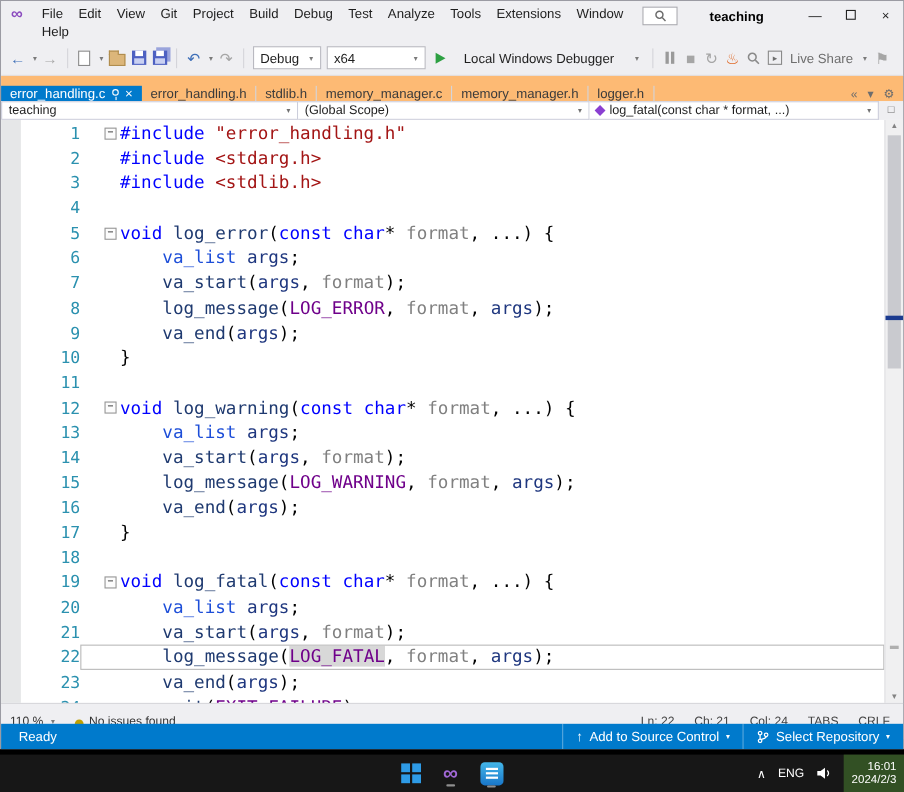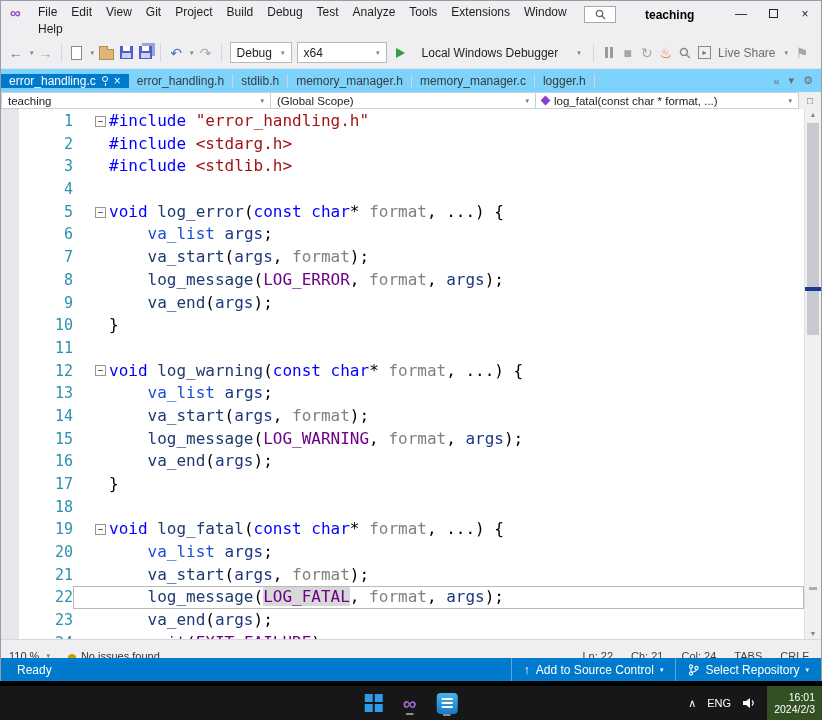--- a/index.html
+++ b/index.html
@@ -36,21 +36,21 @@
 .ic-floppy{width:13px;height:13px;background:#4E61C2;position:relative}
 .ic-floppy::before{content:"";position:absolute;left:3px;top:0;width:7px;height:5px;background:#fff}
 .ic-floppy::after{content:"";position:absolute;left:2px;bottom:1px;width:9px;height:5px;background:#CAD1F2}
 .saveall{box-shadow:3px -3px 0 0 #9AA4DC}
 .ic-pause{display:flex;gap:2px}
 .ic-pause i{width:3px;height:11px;background:#9A9A9A}
 .tb-right{margin-left:auto;display:flex;align-items:center;gap:7px;padding-right:4px;color:#6E6E6E}
 .share-box{width:13px;height:13px;border:1px solid #8A8A8A;display:flex;align-items:center;justify-content:center;font-size:8px;color:#6E6E6E}
 
 
-.tabbar{position:absolute;top:68px;left:0;right:0;height:23px;display:flex;align-items:center;background:#7dd3fc}
+.tabbar{position:absolute;top:68px;left:0;right:0;height:23px;display:flex;align-items:flex-end;background:#fdba74}
 .tab{display:flex;align-items:center;padding:0 8px;font-size:12px;color:#3B3B3B;border-right:1px solid #D4D4DA;gap:6px}
 .tab.active{background:#007ACC;color:#fff;border-right:none}
 .tab-close{font-size:12px;line-height:1}
 .pin-icon{width:6px;height:6px;border:1px solid #fff;border-radius:50%;position:relative;margin-top:-3px}
 .pin-icon::after{content:"";position:absolute;left:2px;top:6px;width:1px;height:3px;background:#fff}
 .tab-extras{margin-left:auto;display:flex;align-items:center;gap:9px;padding-right:8px;color:#6D6D6D;font-size:11px}
 
 
 .navbar{position:absolute;top:91px;left:0;right:0;height:17px;background:#EFEFF2;display:flex}
 .nav-sec{display:flex;align-items:center;background:#fff;border:1px solid #CCCEDB;border-left:none;font-size:11.5px;color:#1E1E1E;padding:0 6px;gap:5px}
@@ -225,24 +225,24 @@
           <span class="pin-icon"></span>
           <span class="tab-close">×</span>
         </div>
         <div class="tab">
           <span>error_handling.h</span>
         </div>
         <div class="tab">
           <span>stdlib.h</span>
         </div>
         <div class="tab">
+          <span>memory_manager.c</span>
+        </div>
+        <div class="tab">
           <span>memory_manager.h</span>
-        </div>
-        <div class="tab">
-          <span>memory_manager.c</span>
         </div>
         <div class="tab">
           <span>logger.h</span>
         </div>
       </div>
     <div class="tab-extras">
       <span>«</span>
       <span>▾</span>
       <span>⚙</span>
     </div>

